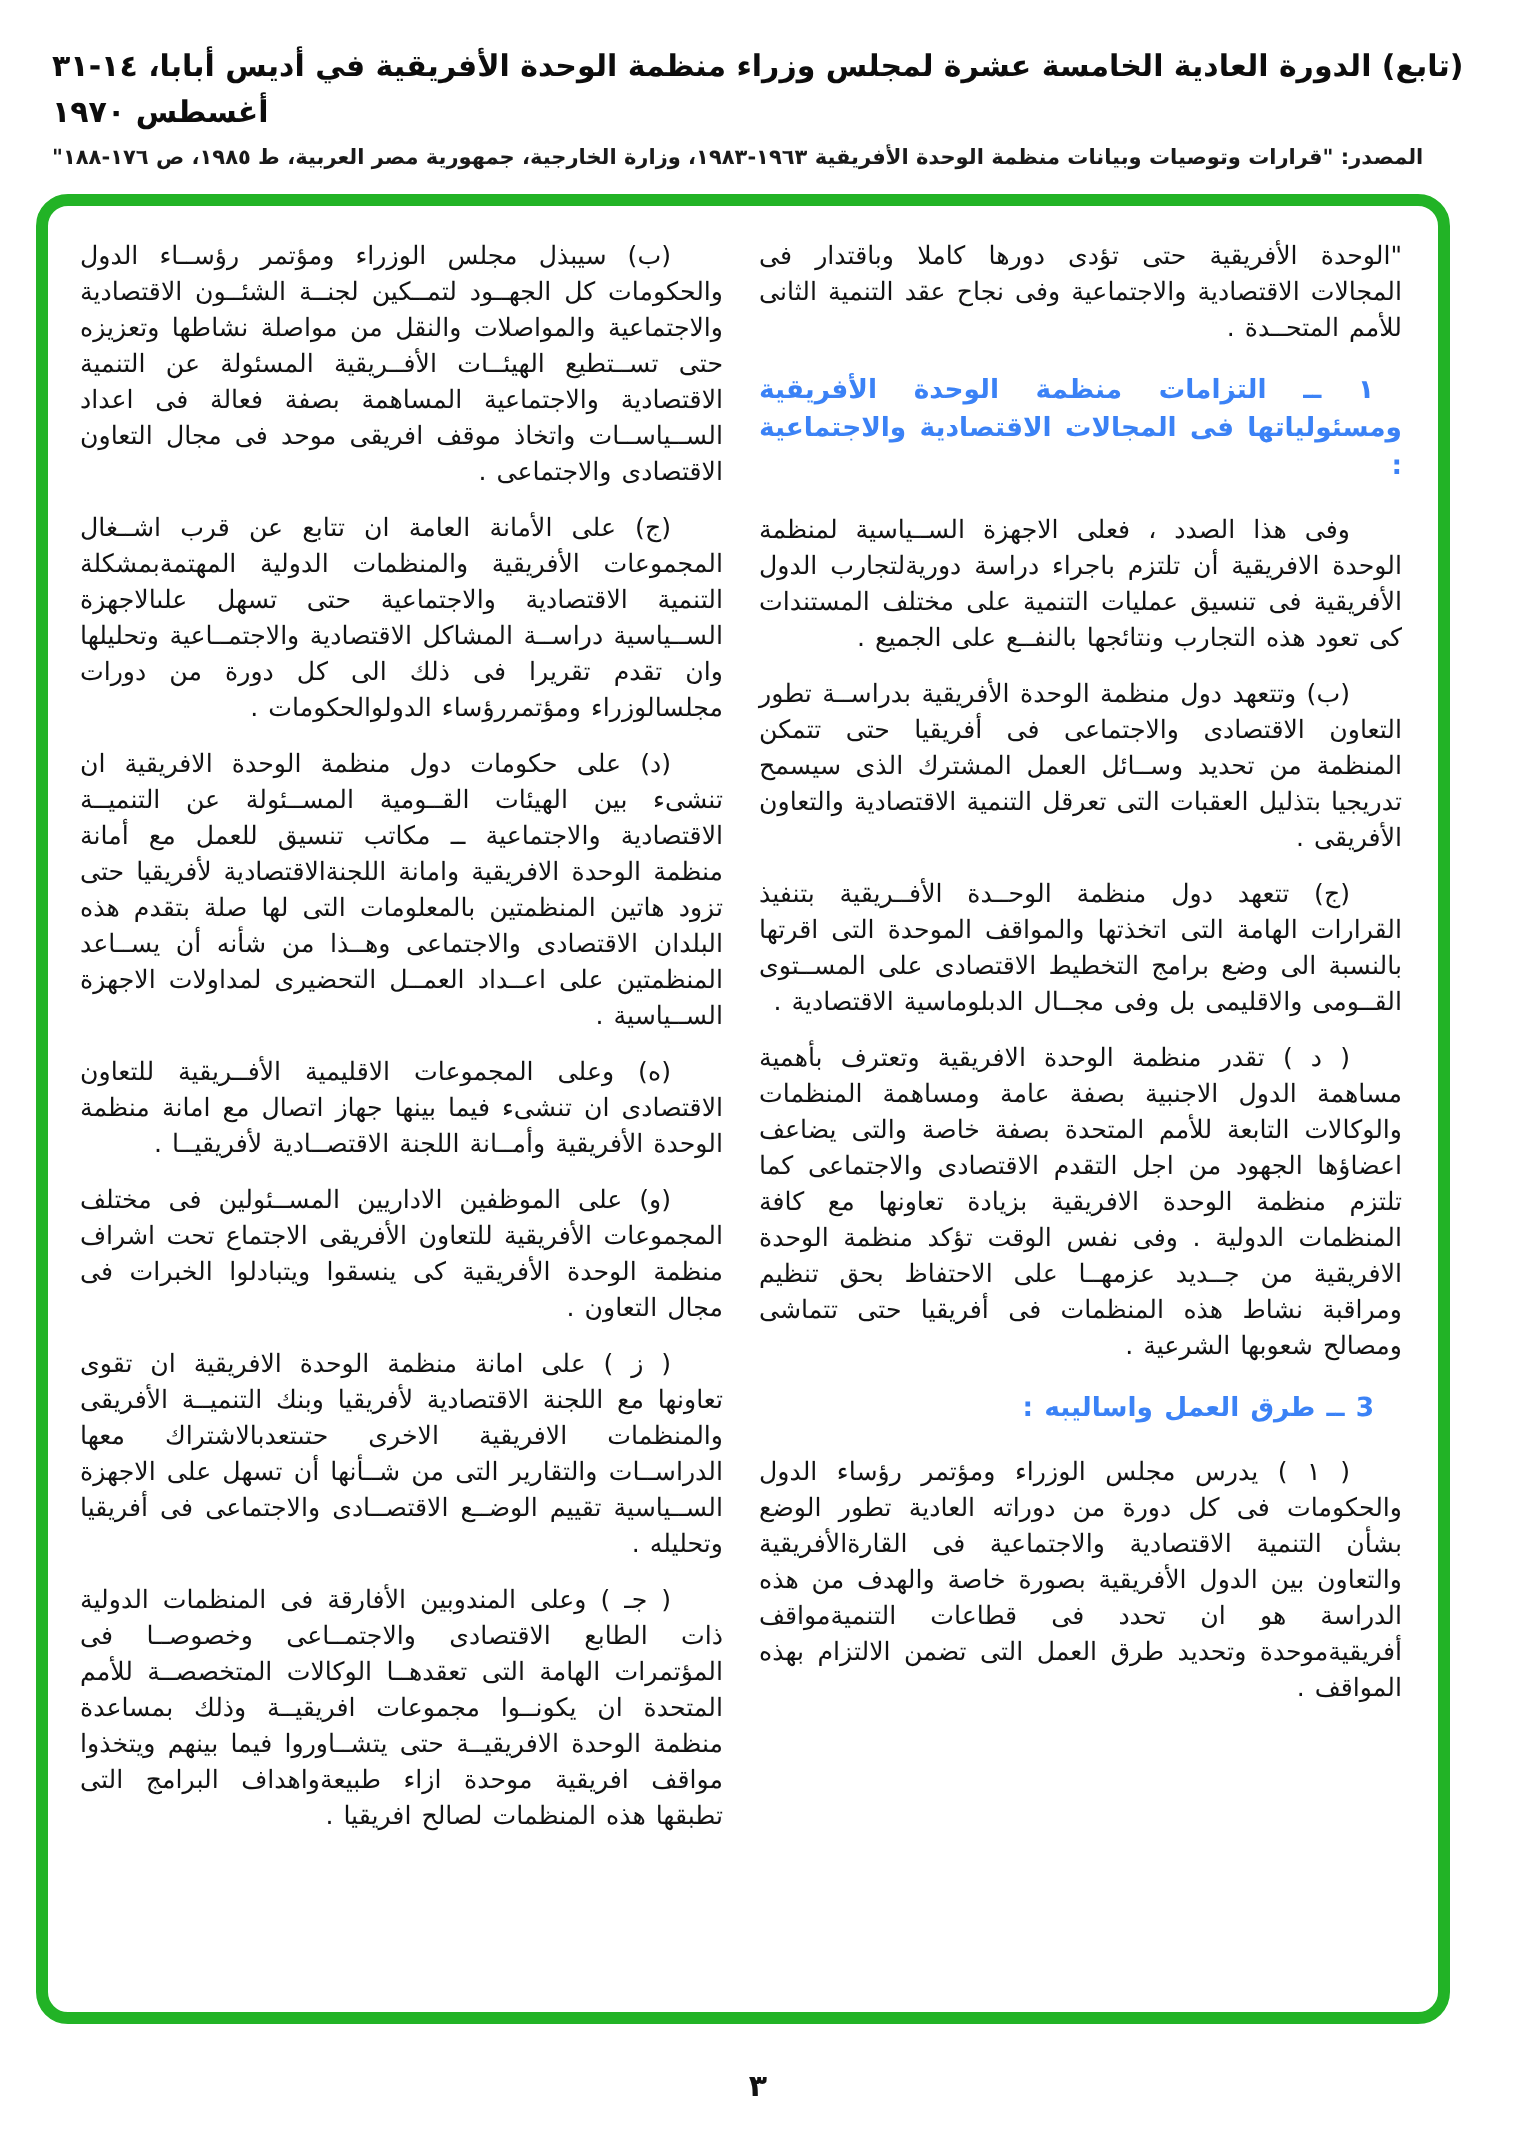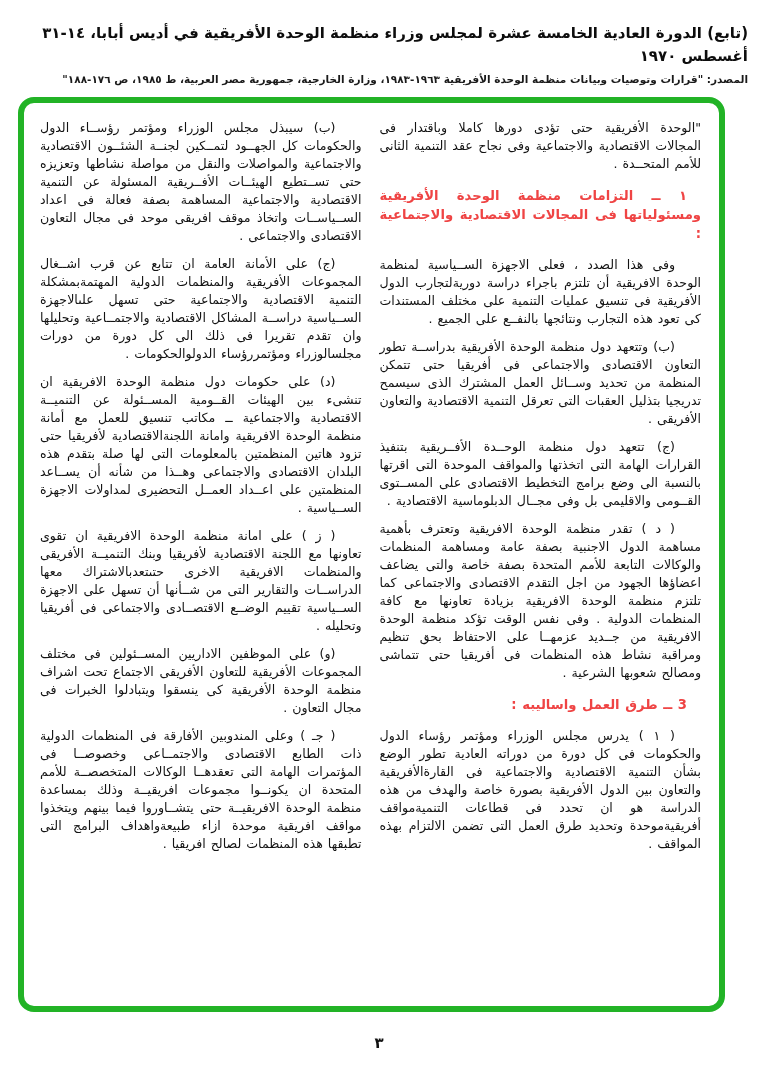--- a/index.html
+++ b/index.html
@@ -13,21 +13,21 @@
     position: relative;
     font-family: "DejaVu Sans", sans-serif;
     color: #141414;
     overflow: hidden;
   }
   .page-header {
     position: absolute;
     top: 22px;
     left: 26px;
     right: 10px;
-    text-align: right;
+    text-align: left;
     direction: rtl;
   }
   .header-title {
     font-size: 15px;
     font-weight: bold;
     letter-spacing: 0;
     line-height: 1.5;
     color: #0d0d0d;
   }
   .header-source {
@@ -68,21 +68,21 @@
     word-spacing: 1px;
   }
   .col p.no-indent {
     text-indent: 0;
   }
   .col p.section-heading {
     font-weight: bold;
     font-size: 13.2px;
     text-indent: 14px;
     margin: 14px 0 12px 0;
-    color: #ef4444;
+    color: #3b82f6;
   }
   .page-number {
     position: absolute;
     bottom: 26px;
     left: 0;
     right: 0;
     text-align: center;
     font-size: 15px;
     font-weight: bold;
     color: #111;
@@ -107,21 +107,22 @@
       <p>(ج) تتعهد دول منظمة الوحــدة الأفــريقية بتنفيذ القرارات الهامة التى اتخذتها والمواقف الموحدة التى اقرتها بالنسبة الى وضع برامج التخطيط الاقتصادى على المســتوى القــومى والاقليمى بل وفى مجــال الدبلوماسية الاقتصادية .</p>
       <p>( د ) تقدر منظمة الوحدة الافريقية وتعترف بأهمية مساهمة الدول الاجنبية بصفة عامة ومساهمة المنظمات والوكالات التابعة للأمم المتحدة بصفة خاصة والتى يضاعف اعضاؤها الجهود من اجل التقدم الاقتصادى والاجتماعى كما تلتزم منظمة الوحدة الافريقية بزيادة تعاونها مع كافة المنظمات الدولية . وفى نفس الوقت تؤكد منظمة الوحدة الافريقية من جــديد عزمهــا على الاحتفاظ بحق تنظيم ومراقبة نشاط هذه المنظمات فى أفريقيا حتى تتماشى ومصالح شعوبها الشرعية .</p>
       <p class="section-heading">3 ــ طرق العمل واساليبه :</p>
       <p>( ١ ) يدرس مجلس الوزراء ومؤتمر رؤساء الدول والحكومات فى كل دورة من دوراته العادية تطور الوضع بشأن التنمية الاقتصادية والاجتماعية فى القارةالأفريقية والتعاون بين الدول الأفريقية بصورة خاصة والهدف من هذه الدراسة هو ان تحدد فى قطاعات التنميةمواقف أفريقيةموحدة وتحديد طرق العمل التى تضمن الالتزام بهذه المواقف .</p>
     </div>
 
     <div class="col">
       <p>(ب) سيبذل مجلس الوزراء ومؤتمر رؤســاء الدول والحكومات كل الجهــود لتمــكين لجنــة الشئــون الاقتصادية والاجتماعية والمواصلات والنقل من مواصلة نشاطها وتعزيزه حتى تســتطيع الهيئــات الأفــريقية المسئولة عن التنمية الاقتصادية والاجتماعية المساهمة بصفة فعالة فى اعداد الســياســات واتخاذ موقف افريقى موحد فى مجال التعاون الاقتصادى والاجتماعى .</p>
       <p>(ج) على الأمانة العامة ان تتابع عن قرب اشــغال المجموعات الأفريقية والمنظمات الدولية المهتمةبمشكلة التنمية الاقتصادية والاجتماعية حتى تسهل علىالاجهزة الســياسية دراســة المشاكل الاقتصادية والاجتمــاعية وتحليلها وان تقدم تقريرا فى ذلك الى كل دورة من دورات مجلسالوزراء ومؤتمررؤساء الدولوالحكومات .</p>
       <p>(د) على حكومات دول منظمة الوحدة الافريقية ان تنشىء بين الهيئات القــومية المســئولة عن التنميــة الاقتصادية والاجتماعية ــ مكاتب تنسيق للعمل مع أمانة منظمة الوحدة الافريقية وامانة اللجنةالاقتصادية لأفريقيا حتى تزود هاتين المنظمتين بالمعلومات التى لها صلة بتقدم هذه البلدان الاقتصادى والاجتماعى وهــذا من شأنه أن يســاعد المنظمتين على اعــداد العمــل التحضيرى لمداولات الاجهزة الســياسية .</p>
+      <p>(ه) وعلى المجموعات الاقليمية الأفــريقية للتعاون الاقتصادى ان تنشىء فيما بينها جهاز اتصال مع امانة منظمة الوحدة الأفريقية وأمــانة اللجنة الاقتصــادية لأفريقيــا .</p>
+      <p>(و) على الموظفين الاداريين المســئولين فى مختلف المجموعات الأفريقية للتعاون الأفريقى الاجتماع تحت اشراف منظمة الوحدة الأفريقية كى ينسقوا ويتبادلوا الخبرات فى مجال التعاون .</p>
       <p>( ز ) على امانة منظمة الوحدة الافريقية ان تقوى تعاونها مع اللجنة الاقتصادية لأفريقيا وبنك التنميــة الأفريقى والمنظمات الافريقية الاخرى حتىتعدبالاشتراك معها الدراســات والتقارير التى من شــأنها أن تسهل على الاجهزة الســياسية تقييم الوضــع الاقتصــادى والاجتماعى فى أفريقيا وتحليله .</p>
-      <p>(و) على الموظفين الاداريين المســئولين فى مختلف المجموعات الأفريقية للتعاون الأفريقى الاجتماع تحت اشراف منظمة الوحدة الأفريقية كى ينسقوا ويتبادلوا الخبرات فى مجال التعاون .</p>
       <p>( جـ ) وعلى المندوبين الأفارقة فى المنظمات الدولية ذات الطابع الاقتصادى والاجتمــاعى وخصوصــا فى المؤتمرات الهامة التى تعقدهــا الوكالات المتخصصــة للأمم المتحدة ان يكونــوا مجموعات افريقيــة وذلك بمساعدة منظمة الوحدة الافريقيــة حتى يتشــاوروا فيما بينهم ويتخذوا مواقف افريقية موحدة ازاء طبيعةواهداف البرامج التى تطبقها هذه المنظمات لصالح افريقيا .</p>
     </div>
 
   </div>
 </section>
 
 <div class="page-number">٣</div>
 
 </body></html>

